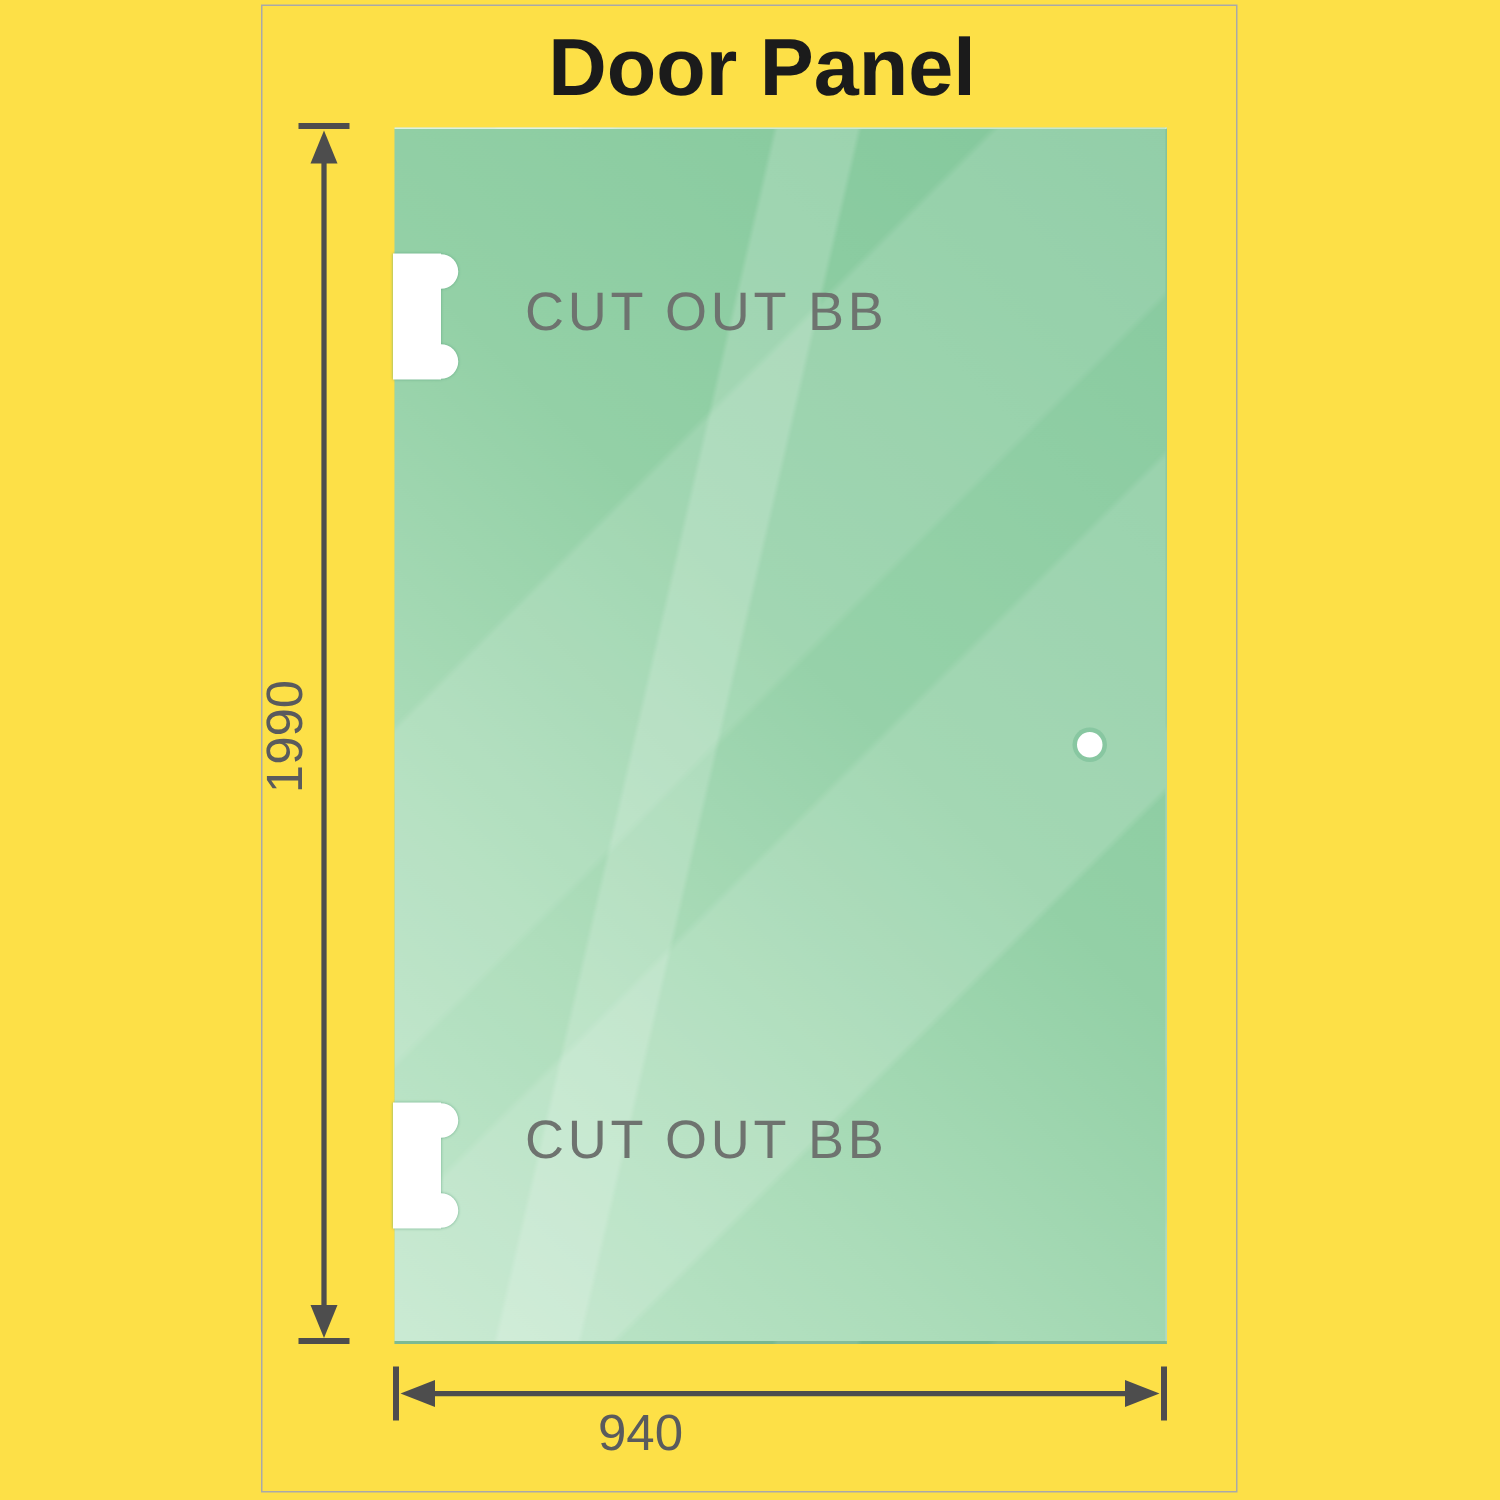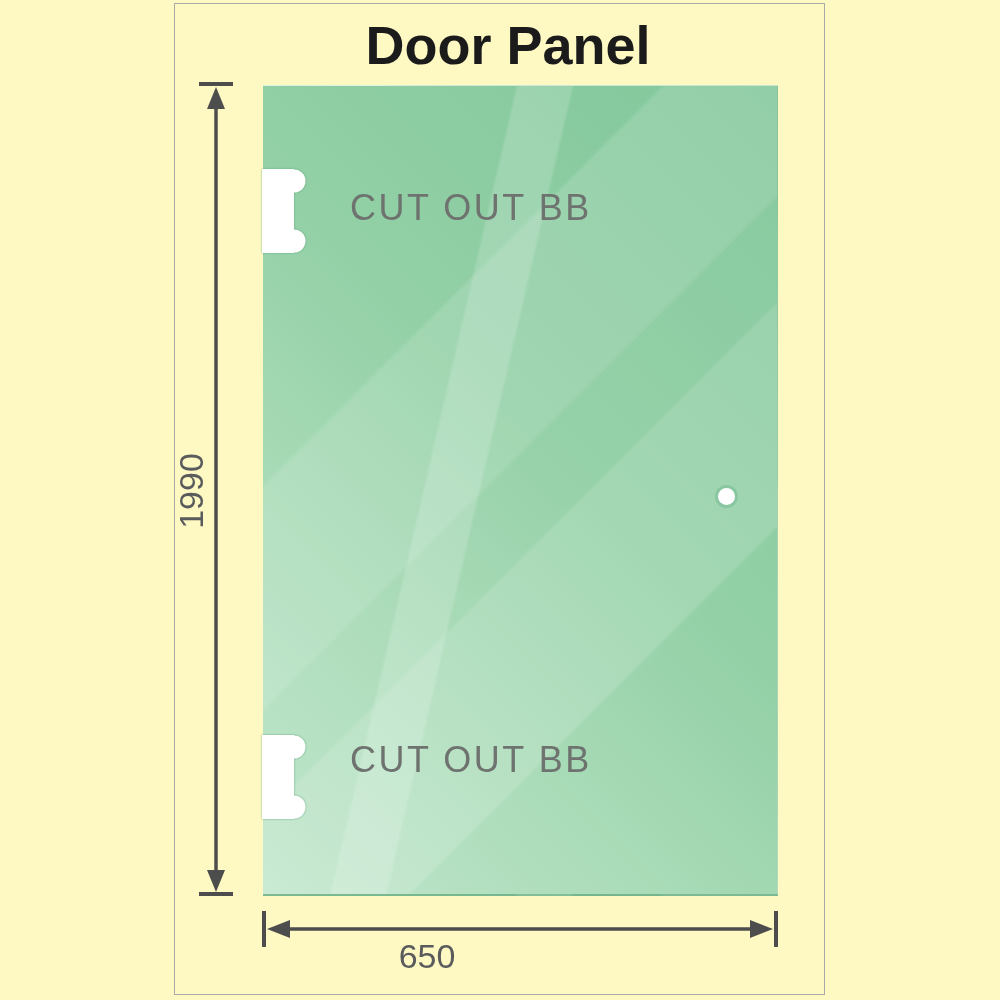--- a/index.html
+++ b/index.html
@@ -1,20 +1,20 @@
 <!DOCTYPE html>
 <html><head>
 <meta charset="utf-8">
 <style>
   html, body { margin: 0; padding: 0; background: #ffffff; }
   .canvas {
     position: relative;
     width: 1000px;
     height: 1000px;
-    background: #fef9c3;
+    background: #fde047;
     font-family: "Liberation Sans", sans-serif;
     overflow: hidden;
   }
   .frame {
     position: absolute;
     left: 174px; top: 3px;
     width: 651px; height: 992px;
     border: 1px solid #a9a9a9;
     box-sizing: border-box;
   }
@@ -140,20 +140,20 @@
       <line x1="264" y1="911" x2="264" y2="947" stroke="#4d4d4d" stroke-width="4"></line>
       <line x1="776" y1="911" x2="776" y2="947" stroke="#4d4d4d" stroke-width="4"></line>
       <line x1="279" y1="929" x2="762" y2="929" stroke="#4d4d4d" stroke-width="3.5"></line>
       <polygon points="267,929 290,920 290,938" fill="#4d4d4d"></polygon>
       <polygon points="773,929 750,920 750,938" fill="#4d4d4d"></polygon>
     </g>
   </svg>
 
   <div class="height-label">1990</div>
 
-  <div class="width-label">650</div>
+  <div class="width-label">940</div>
 
   <div class="cutout-label top">CUT OUT BB</div>
 
   <div class="cutout-label bottom">CUT OUT BB</div>
 
 
 </div>
 
 </body></html>

